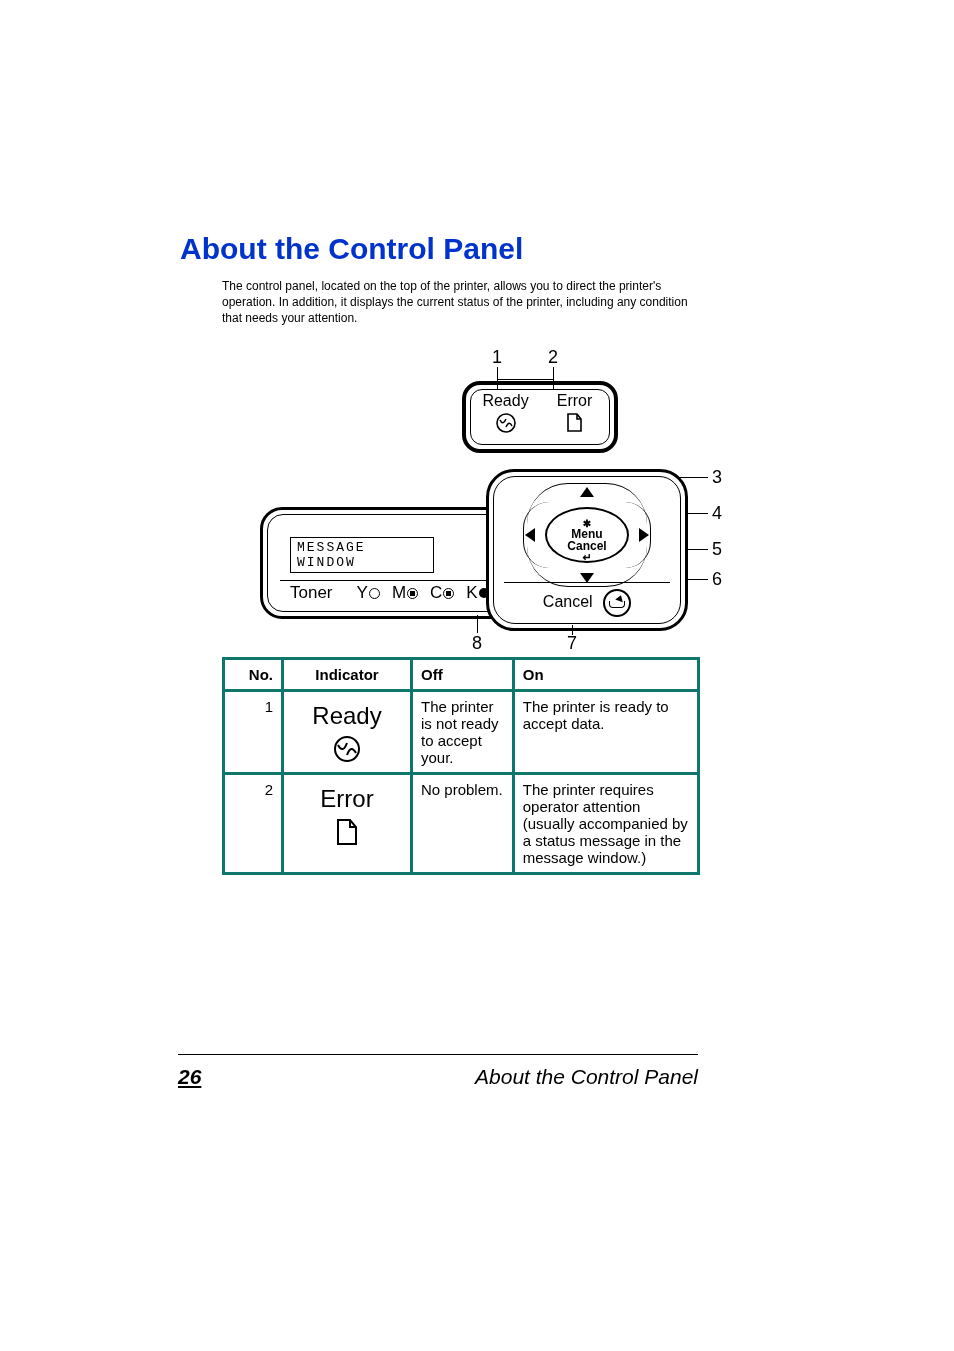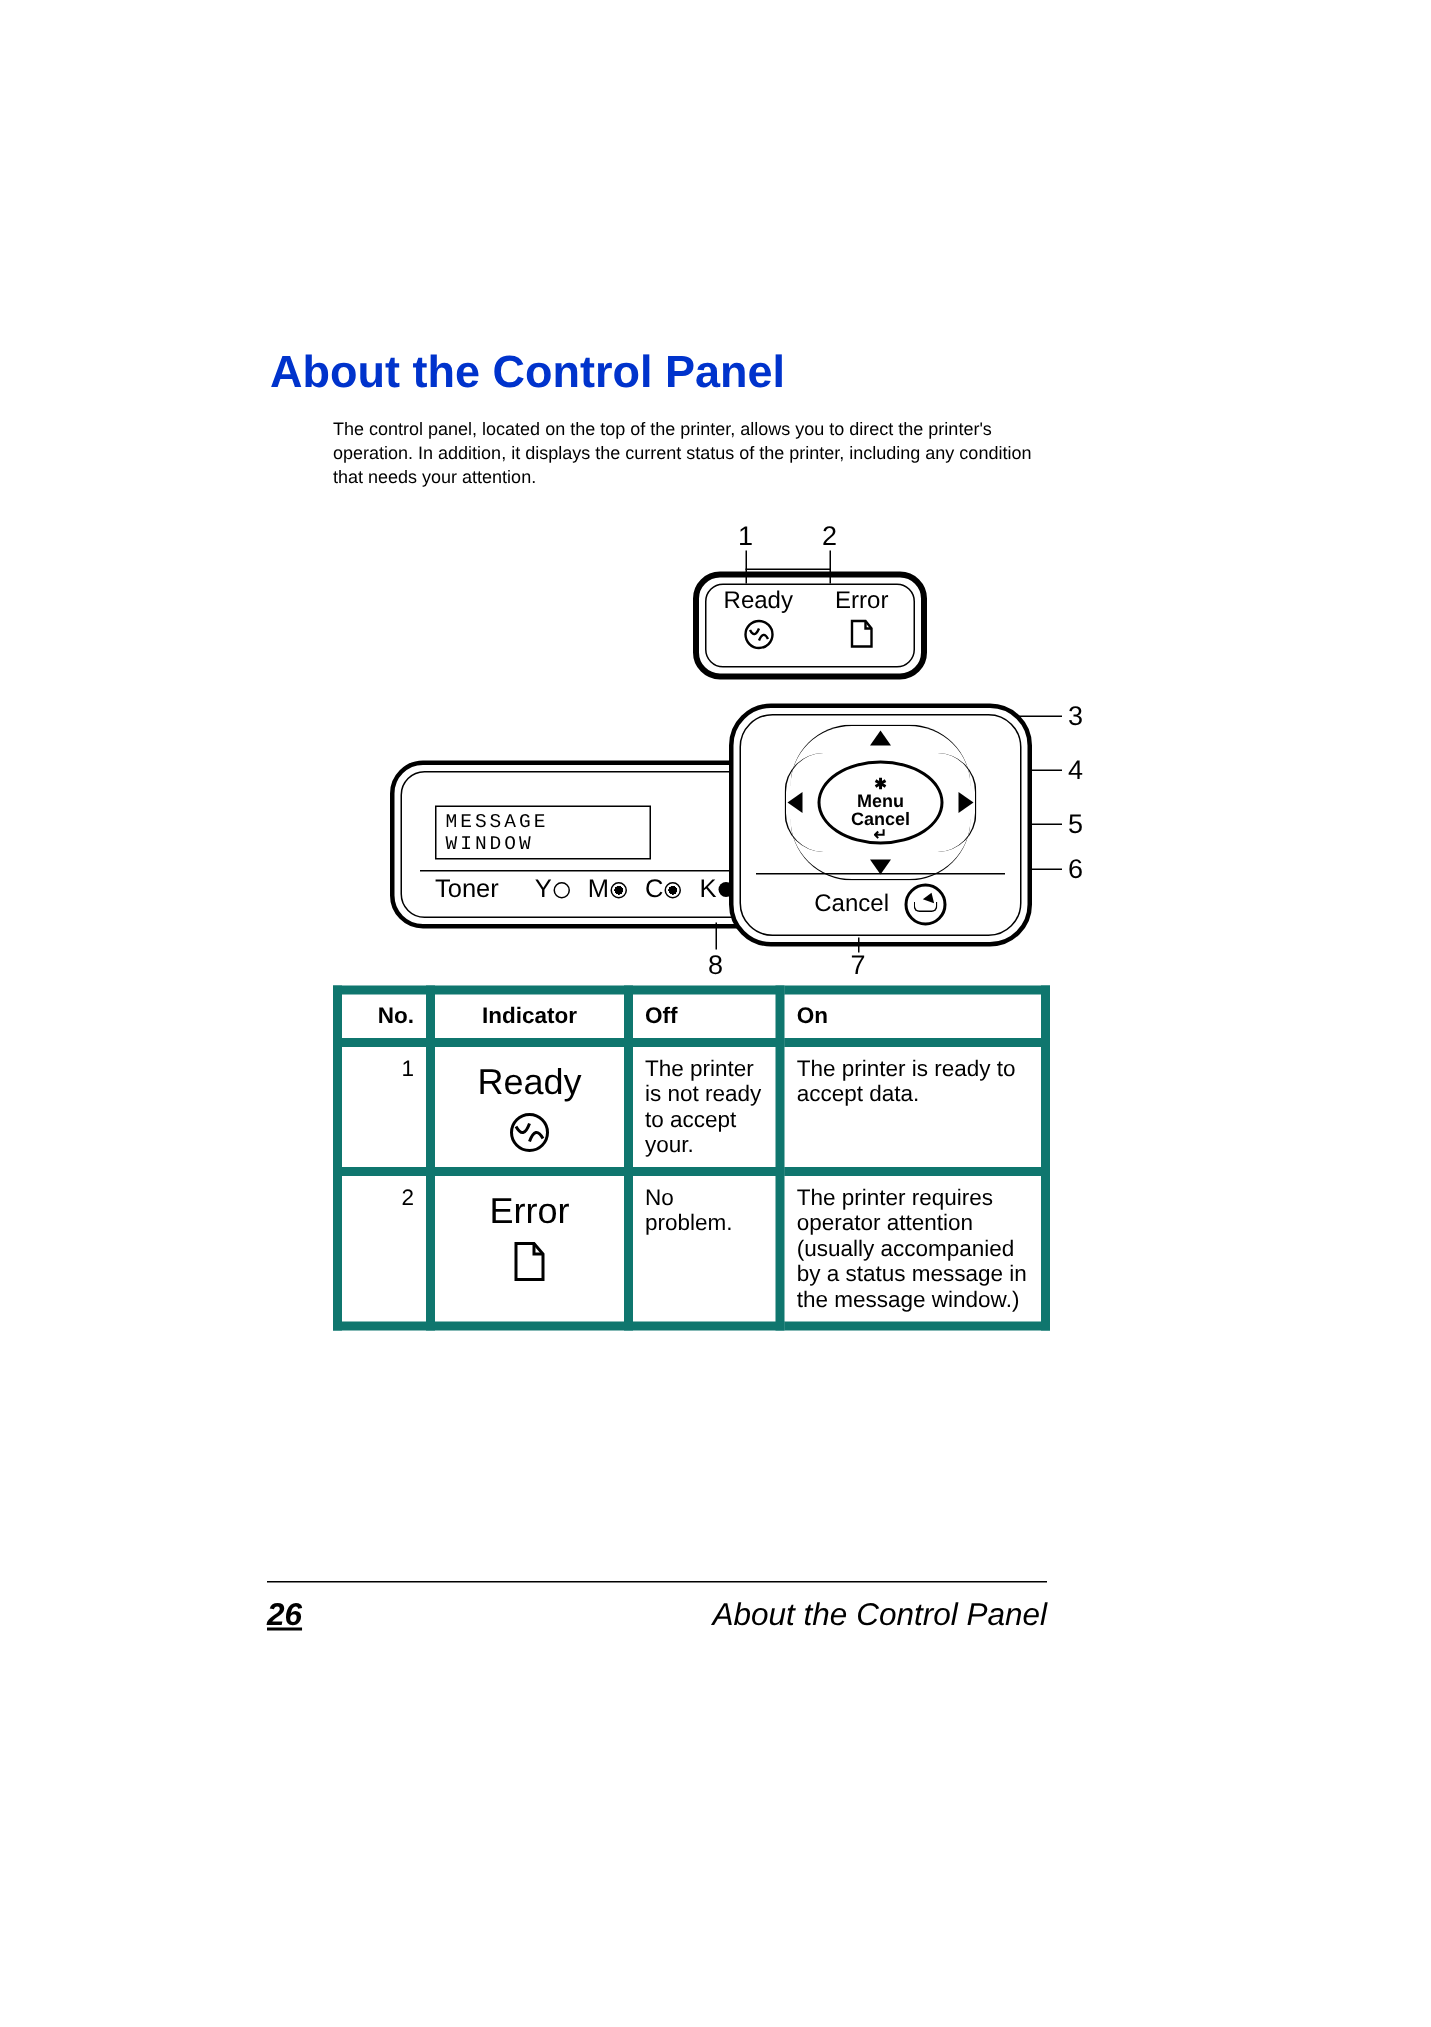--- a/index.html
+++ b/index.html
@@ -271,21 +271,21 @@
     font-weight: bold;
     margin: 58px 0 10px 16px;
   }
   table.ind {
     border-collapse: collapse;
     width: 478px;
     margin-left: 42px;
     font-size: 15px;
   }
   table.ind th, table.ind td {
-    border: 6px solid #0f766e;
+    border: 3px solid #0f766e;
     padding: 6px 8px;
     vertical-align: top;
     text-align: left;
     margin-left: 45px;
   }
   table.ind th { font-weight: bold; }
   table.ind .num-col { width: 40px; text-align: right; }
   table.ind .ind-col { width: 110px; text-align: center; }
   .big-indicator {
     font-size: 24px;

